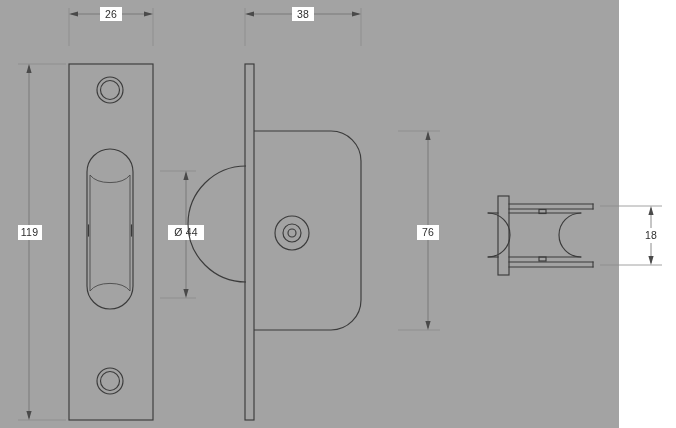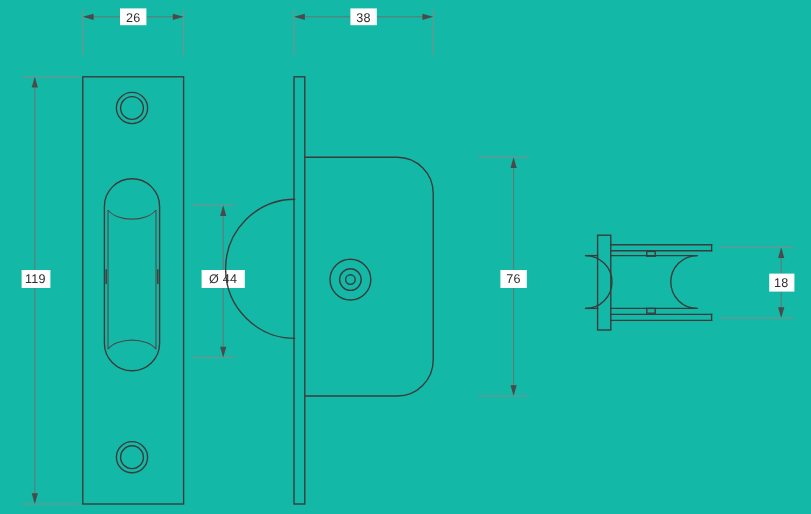--- a/index.html
+++ b/index.html
@@ -8,23 +8,23 @@
     background: #ffffff;
   }
   body {
     width: 676px;
     height: 428px;
     font-family: "Liberation Sans", sans-serif;
     overflow: hidden;
   }
   #drawing-root {
     position: relative;
-    width: 676px;
+    width: 619px;
     height: 428px;
-    background: #14b8a6;
+    background: #a3a3a3;
   }
   svg.drawing-canvas {
     display: block;
     width: 676px;
     height: 428px;
   }
   .obj-line {
     fill: none;
     stroke: #3b3b3b;
     stroke-width: 1.15;

